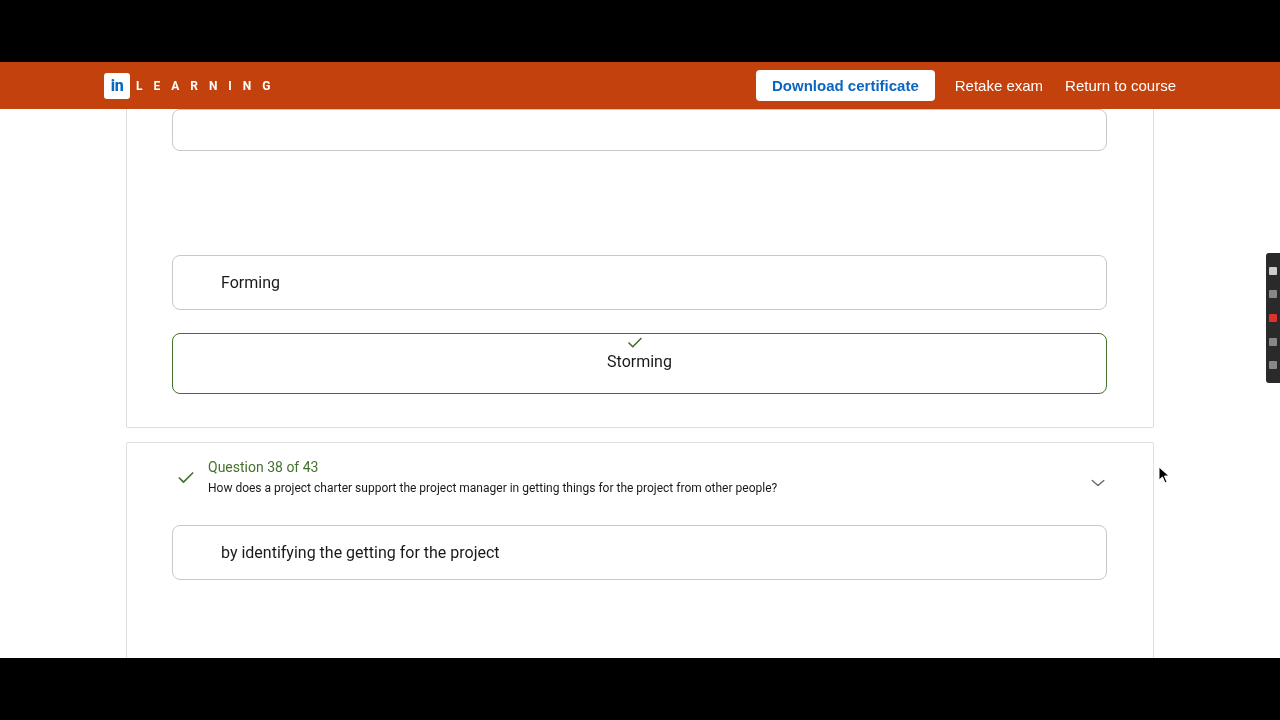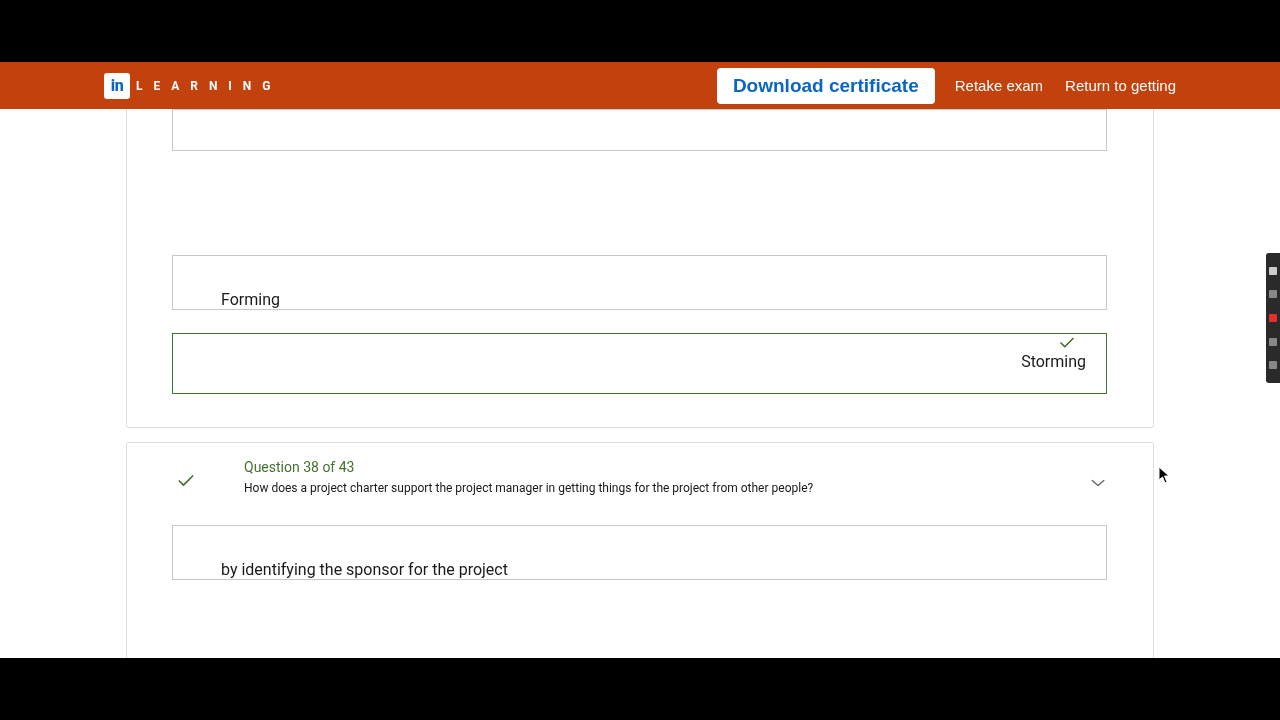--- a/index.html
+++ b/index.html
@@ -5,41 +5,41 @@
   * { box-sizing: border-box; margin: 0; padding: 0; }
   html, body { width: 1280px; height: 720px; font-family: -apple-system, BlinkMacSystemFont, "Segoe UI", Roboto, sans-serif; background: #fff; overflow: hidden; }
   .letterbox-top { position: absolute; top: 0; left: 0; width: 1280px; height: 62px; background: #000; z-index: 10; }
   .letterbox-bottom { position: absolute; bottom: 0; left: 0; width: 1280px; height: 62px; background: #000; z-index: 10; }
 
   .nav { position: absolute; top: 62px; left: 0; width: 1280px; height: 47px; background: #c2410c; display: flex; align-items: center; padding: 0 24px; z-index: 5; }
   .nav-logo { display: flex; align-items: center; margin-left: 80px; }
   .logo-in { width: 26px; height: 26px; background: #fff; color: #0a66c2; font-weight: 800; font-size: 16px; border-radius: 3px; display: flex; align-items: center; justify-content: center; letter-spacing: -0.5px; }
   .logo-text { color: #fff; font-weight: 700; letter-spacing: 4px; font-size: 12px; margin-left: 6px; }
   .nav-spacer { flex: 1; }
-  .nav-btn-primary { background: #fff; color: #0a66c2; border: none; border-radius: 4px; padding: 7px 16px; font-size: 19px; font-weight: 600; cursor: pointer; margin-right: 20px; }
+  .nav-btn-primary { background: #fff; color: #0a66c2; border: none; border-radius: 4px; padding: 7px 16px; font-size: 15px; font-weight: 600; cursor: pointer; margin-right: 20px; }
   .nav-btn-link { background: none; border: none; color: #fff; font-size: 15px; font-weight: 400; cursor: pointer; margin-right: 22px; }
 
   .content { position: absolute; top: 109px; left: 0; width: 1280px; height: 549px; background: #f3f2ef; overflow: hidden; }
   .inner-bg { position: absolute; top: 0; left: 0; width: 1280px; height: 549px; background: #fff; }
 
   .card { position: absolute; background: #fff; border: 1px solid #e0dfdc; border-radius: 2px; }
   .card1 { top: -30px; left: 126px; width: 1028px; height: 349px; }
   .card2 { top: 333px; left: 126px; width: 1028px; height: 400px; }
 
-  .answer { position: absolute; left: 172px; width: 935px; border: 1px solid #c9c8c5; border-radius: 0; display: flex; align-items: flex-end; padding: 0 20px; font-size: 16px; color: #000000e6; }
+  .answer { position: absolute; left: 172px; width: 935px; border: 1px solid #c9c8c5; border-radius: 8px; display: flex; align-items: center; padding: 0 20px; font-size: 16px; color: #000000e6; }
   .answer.sel { border: 1px solid #44712e; }
   .answer .chk { width: 22px; margin-right: 6px; display: flex; align-items: center; }
   .answer .txt { flex: 1; }
 
   .a1 { top: 0px; height: 42px; } 
   .a2 { top: 146px; height: 55px; }
   .a3 { top: 224px; height: 61px; flex-direction: column; }
 
   .qhdr { position: absolute; left: 176px; top: 350px; display: flex; align-items: flex-start; width: 960px; }
-  .qhdr-left { display: flex; align-items: flex-end; gap: 36px; }
+  .qhdr-left { display: flex; align-items: center; }
   .qnum { color: #44712e; font-size: 14px; margin-bottom: 6px; }
   .qtext { color: #000000e6; font-size: 12px; }
   .qcheck { margin-right: 12px; margin-top: 6px; }
   .chevron { position: absolute; right: 28px; top: 14px; cursor: pointer; }
 
   .b1 { top: 416px; height: 55px; }
   .b2 { top: 493px; height: 60px; }
 
   .cursor-ptr { position: absolute; left: 1158px; top: 466px; z-index: 20; pointer-events: none; }
 
@@ -55,21 +55,21 @@
 <div class="letterbox-bottom"></div>
 
 <div class="nav">
   <div class="nav-logo">
     <div class="logo-in">in</div>
     <div class="logo-text">L E A R N I N G</div>
   </div>
   <div class="nav-spacer"></div>
   <button class="nav-btn-primary">Download certificate</button>
   <button class="nav-btn-link">Retake exam</button>
-  <button class="nav-btn-link" style="margin-right:80px">Return to getting</button>
+  <button class="nav-btn-link" style="margin-right:80px">Return to course</button>
 </div>
 
 <div class="content">
   <div class="inner-bg"></div>
 
   <div class="card card1"></div>
   <div class="card card2"></div>
 
   <div class="answer a1">
     <span class="chk"></span>
@@ -102,21 +102,21 @@
     </div>
     <span class="chevron">
       <svg width="20" height="20" viewBox="0 0 24 24" fill="none" stroke="#666" stroke-width="1.6" stroke-linecap="round" stroke-linejoin="round">
           <polyline points="5 9 12 15 19 9"></polyline>
         </svg>
     </span>
   </div>
 
   <div class="answer b1">
     <span class="chk"></span>
-    <span class="txt">by identifying the sponsor for the project</span>
+    <span class="txt">by identifying the getting for the project</span>
   </div>
 
 </div>
 
 <div class="side-widget">
   <div class="sq top"></div>
   <div class="sq"></div>
   <div class="sq red"></div>
   <div class="sq"></div>
   <div class="sq"></div>

